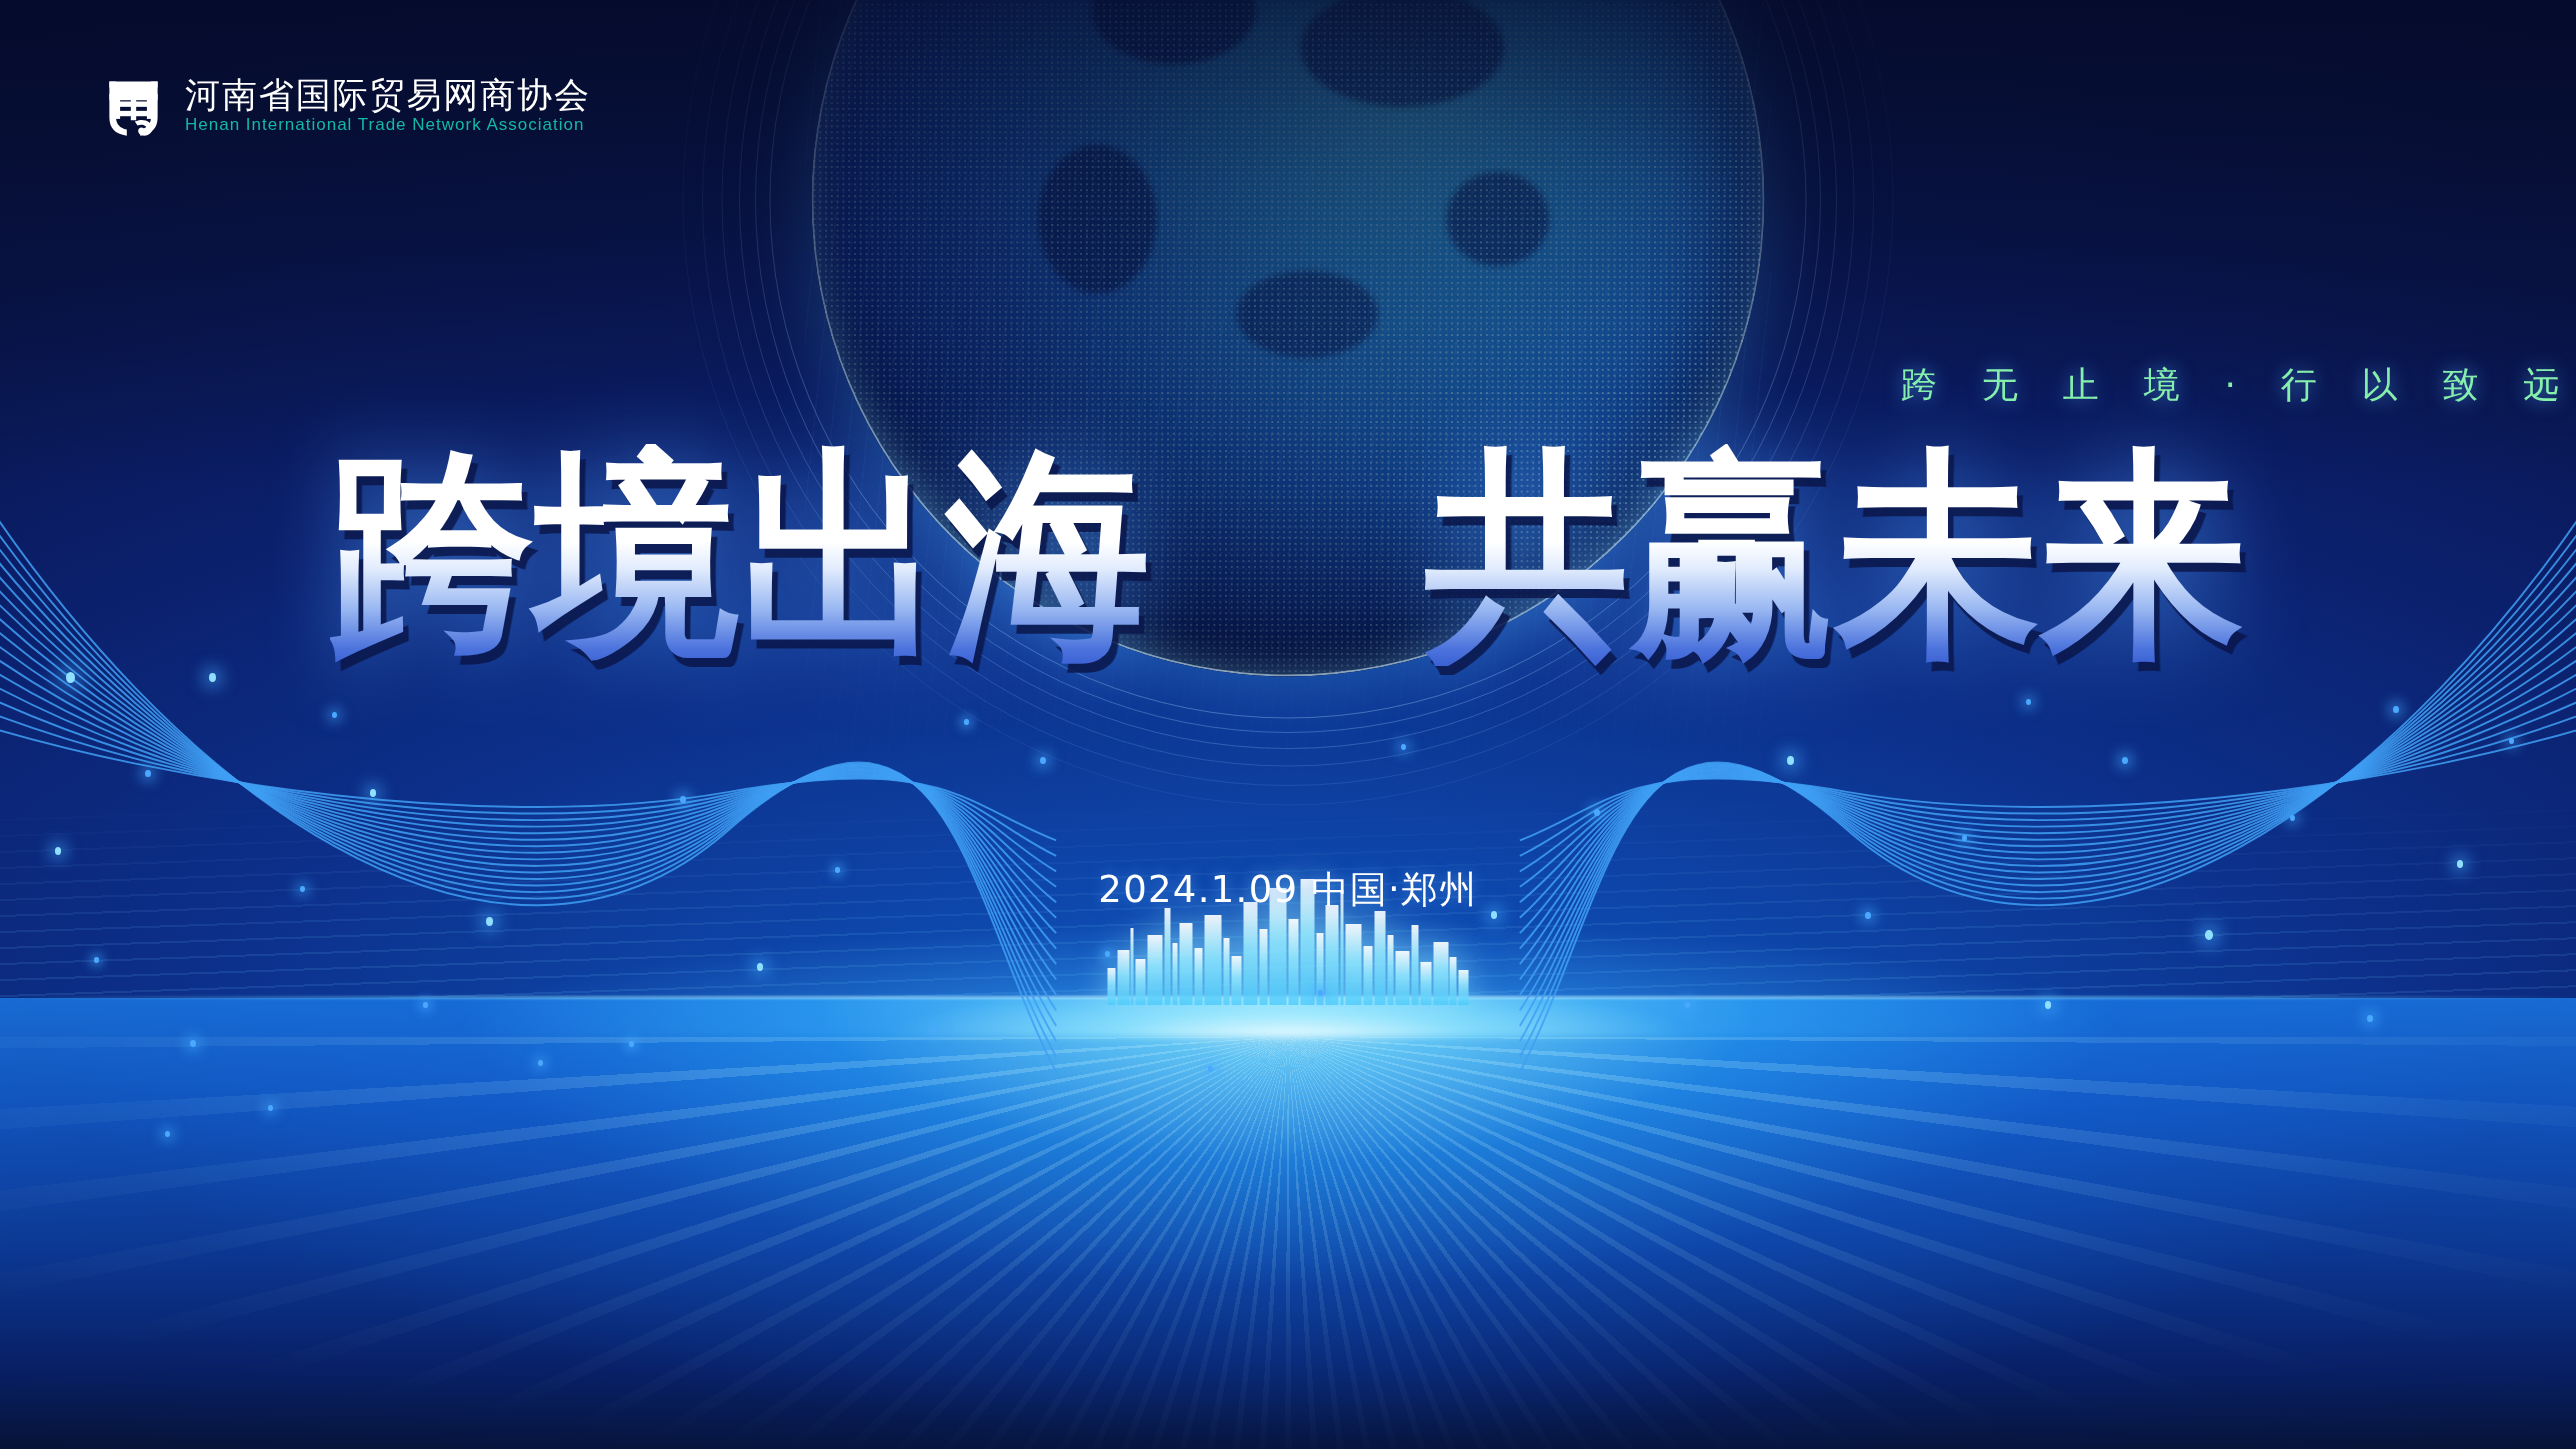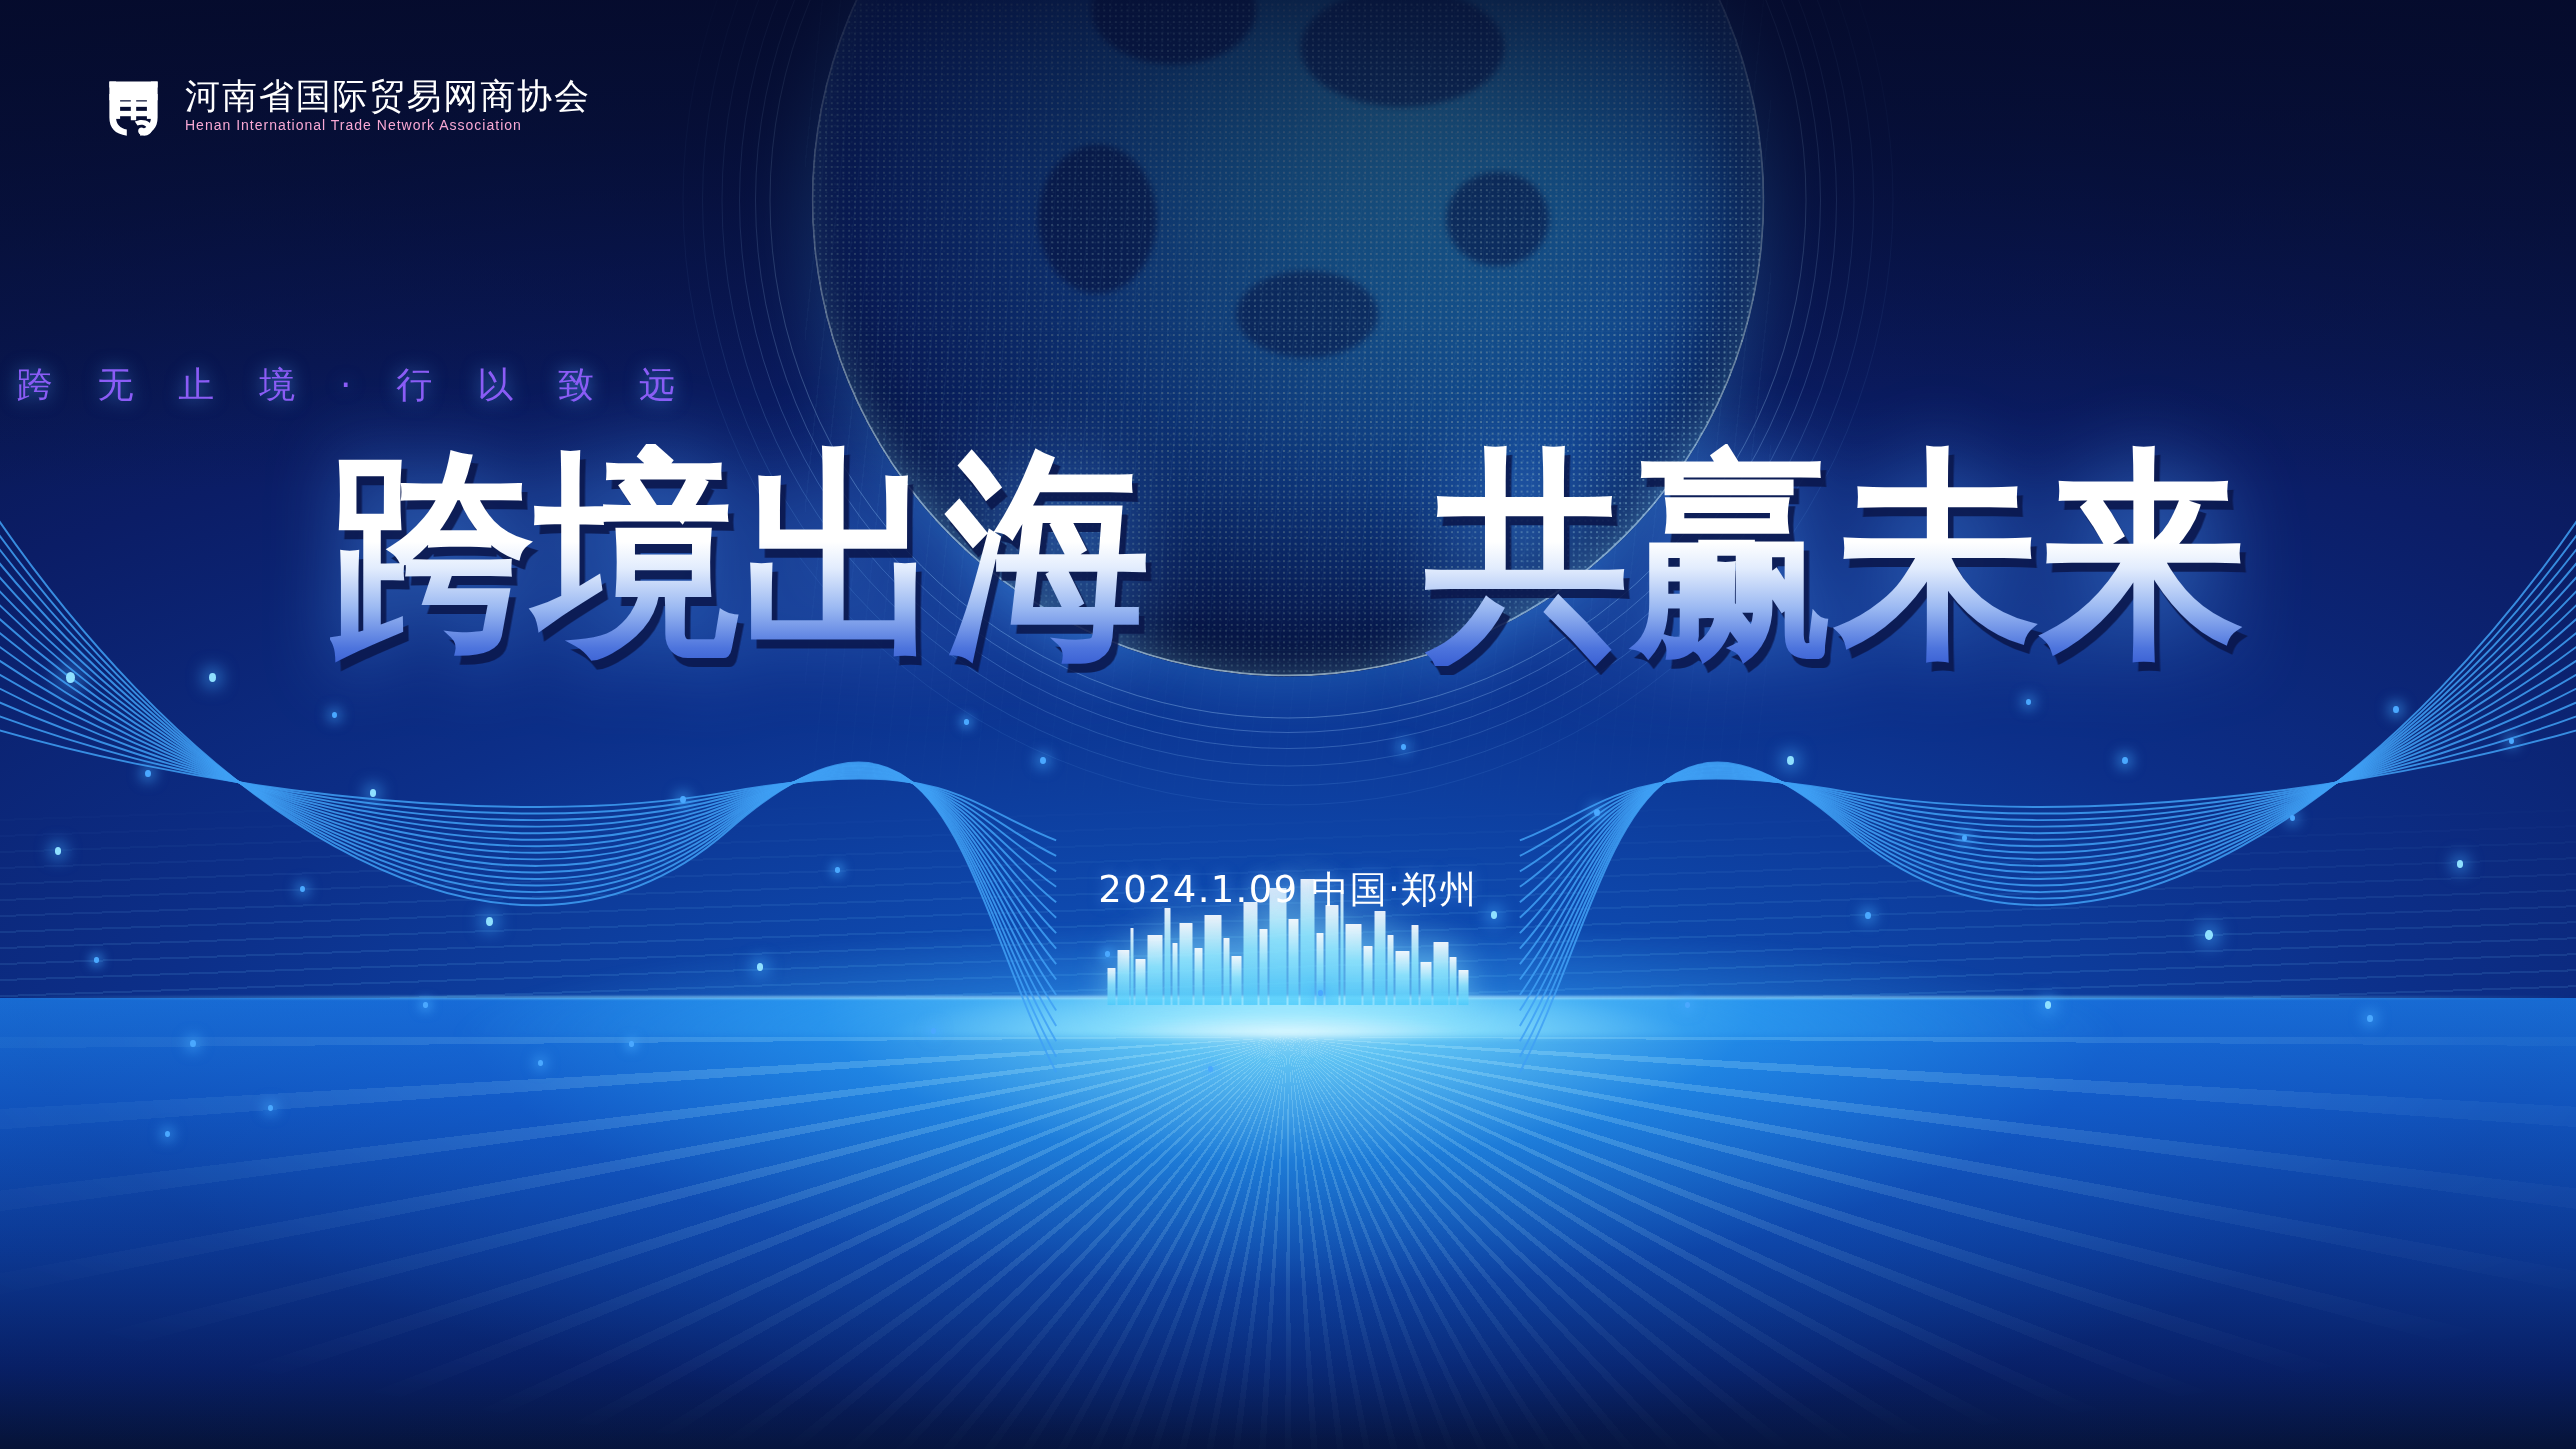--- a/index.html
+++ b/index.html
@@ -154,27 +154,27 @@
 
   
   .logo{position:absolute;left:100px;top:72px;display:flex;align-items:center;gap:18px;}
   .logo-mark{width:67px;height:67px;flex:0 0 auto;}
   .logo-txt{display:flex;flex-direction:column;gap:3.9px;}
   .logo-cn{
     font-size:35px;line-height:1;color:#ffffff;letter-spacing:1.9px;font-weight:400;
     font-family:"DejaVu Sans","Liberation Sans",sans-serif;
   }
   .logo-en{
-    font-size:14px;line-height:1;color:#f9a8d4;letter-spacing:1px;font-weight:400;
+    font-size:17px;line-height:1;color:#14b8a6;letter-spacing:1px;font-weight:400;
   }
 
   
   .tagline{
-    position:absolute;left:0;right:0;top:361px;text-align:left;
-    font-size:36px;letter-spacing:16.7px;color:#8b5cf6;font-weight:500;
+    position:absolute;left:0;right:0;top:361px;text-align:right;
+    font-size:36px;letter-spacing:16.7px;color:#86efac;font-weight:500;
     text-indent:16.7px;
     font-family:"DejaVu Sans","Liberation Sans",sans-serif;
     text-shadow:0 0 18px rgba(90,170,255,0.75);
   }
 
   .headline{
     position:absolute;left:0;right:0;top:444px;text-align:center;
     font-size:222px;line-height:1;font-weight:700;letter-spacing:1.3px;
     font-family:"DejaVu Sans","Liberation Sans",sans-serif;
     white-space:nowrap;

